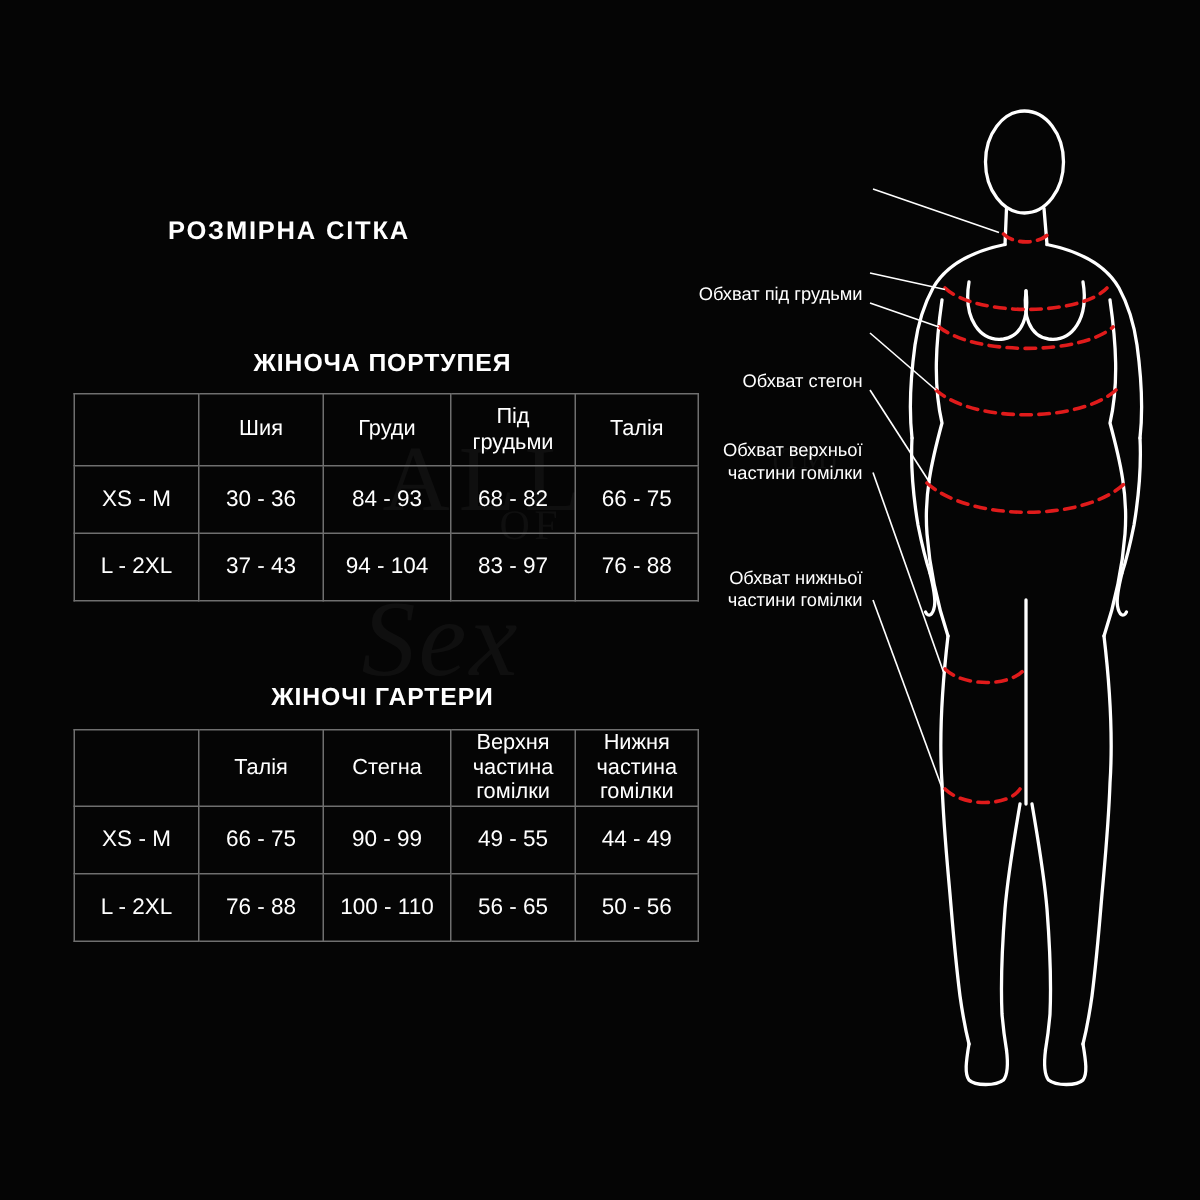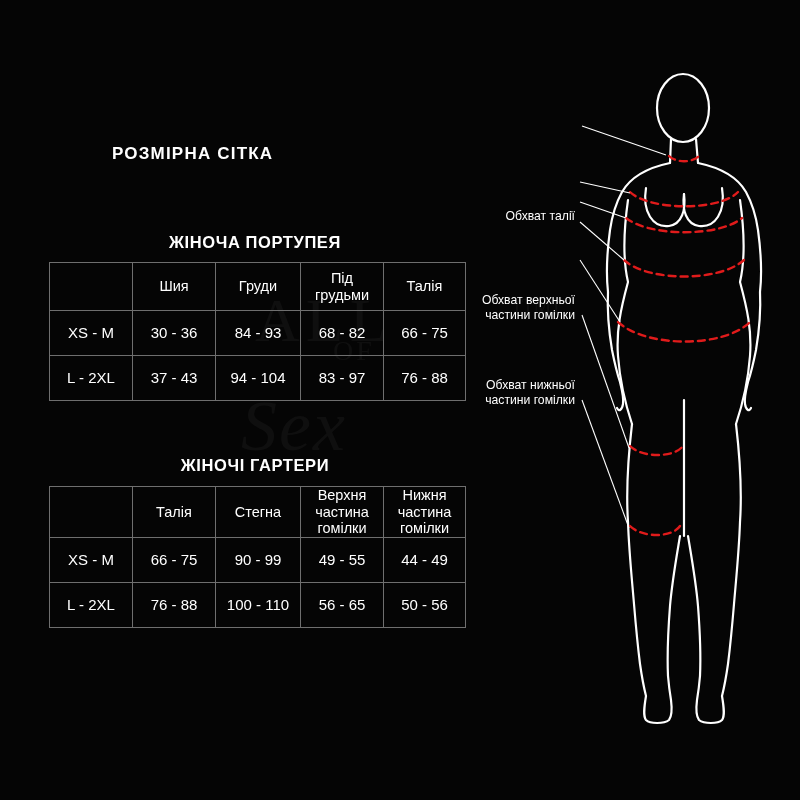--- a/index.html
+++ b/index.html
@@ -267,20 +267,21 @@
         <line x1="112" y1="66" x2="196" y2="95"></line>
         <line x1="110" y1="122" x2="160" y2="133"></line>
         <line x1="110" y1="142" x2="156" y2="158"></line>
         <line x1="110" y1="162" x2="154" y2="200"></line>
         <line x1="110" y1="200" x2="150" y2="262"></line>
         <line x1="112" y1="255" x2="159" y2="388"></line>
         <line x1="112" y1="340" x2="159" y2="468"></line>
       </g>
     </svg>
 
-    <div class="callout" style="left:-130px; top:149px; width:235px;">Обхват талії</div>
+    <div class="callout" style="left:-130px; top:129px; width:235px;">Обхват під грудьми</div>
+    <div class="callout" style="left:-130px; top:187px; width:235px;">Обхват стегон</div>
     <div class="callout" style="left:-140px; top:233px; width:245px;">Обхват верхньої
 частини гомілки</div>
     <div class="callout" style="left:-140px; top:318px; width:245px;">Обхват нижньої
 частини гомілки</div>
   </div>
 
 </div>
 
 </body></html>

